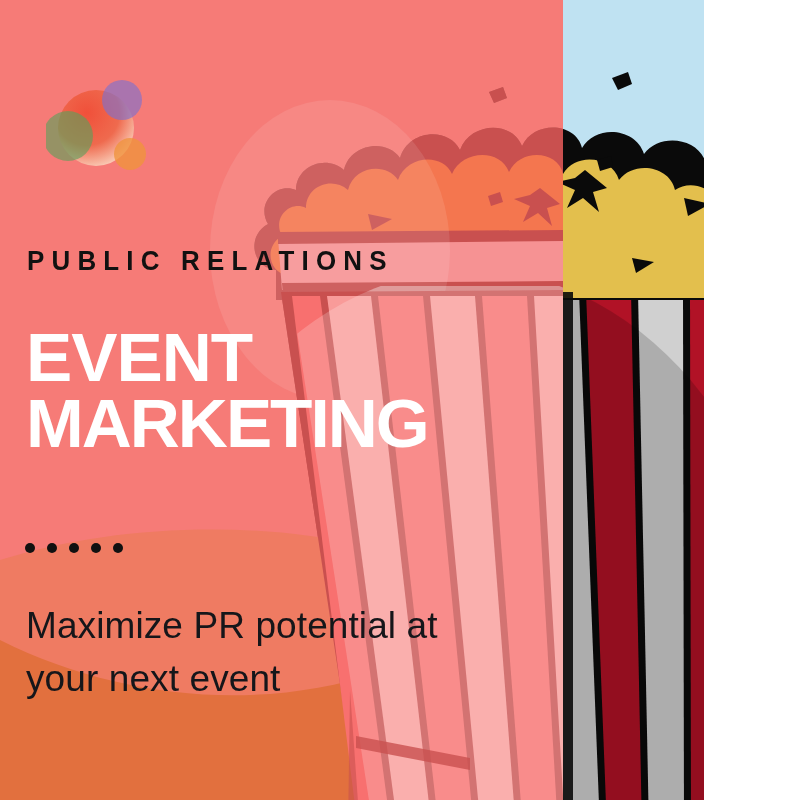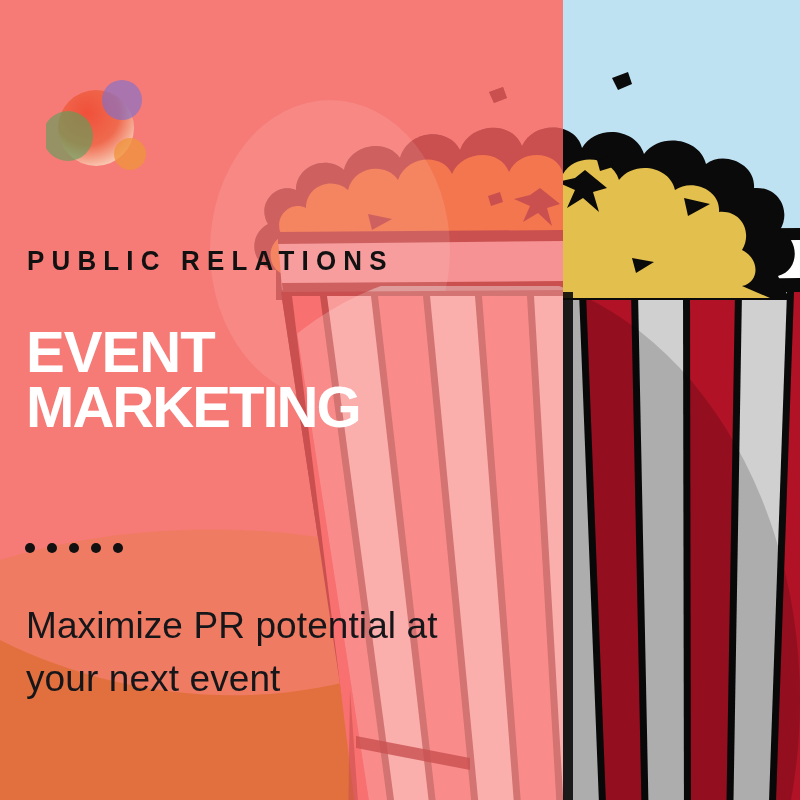--- a/index.html
+++ b/index.html
@@ -1,18 +1,18 @@
 <!DOCTYPE html>
 <html><head>
 <meta charset="utf-8">
 <style>
   html,body{margin:0;padding:0;background:#fff;}
   #poster{
     position:relative;
-    width:800px;height:800px;
+    width:704px;height:800px;
     overflow:hidden;
     font-family:"Liberation Sans", sans-serif;
     background:#0369a1;
   }
   .layer{position:absolute;inset:0;}
   svg.layer{display:block;}
 
   
   #logo{position:absolute;left:46px;top:74px;width:102px;height:102px;}
 
@@ -24,21 +24,21 @@
     color:#111111;
     font-family:"Liberation Sans Narrow","Liberation Sans",sans-serif;
     white-space:nowrap;
     transform:scaleX(.96);transform-origin:left center;
   }
   #headline{
     position:absolute;left:26px;top:325px;
     color:#ffffff;
     font-family:"Liberation Sans Narrow","Liberation Sans",sans-serif;
     font-weight:700;
-    font-size:57px;
+    font-size:68px;
     line-height:.97;
     letter-spacing:-1px;
     white-space:nowrap;
   }
   #headline .ln{display:block;transform:scaleX(1.02);transform-origin:left center;}
   #headline .ln2{letter-spacing:-2px;}
 
   #dots{position:absolute;left:25px;top:543px;display:flex;gap:12px;}
   #dots i{display:block;width:10px;height:10px;border-radius:50%;background:#111;}
 

